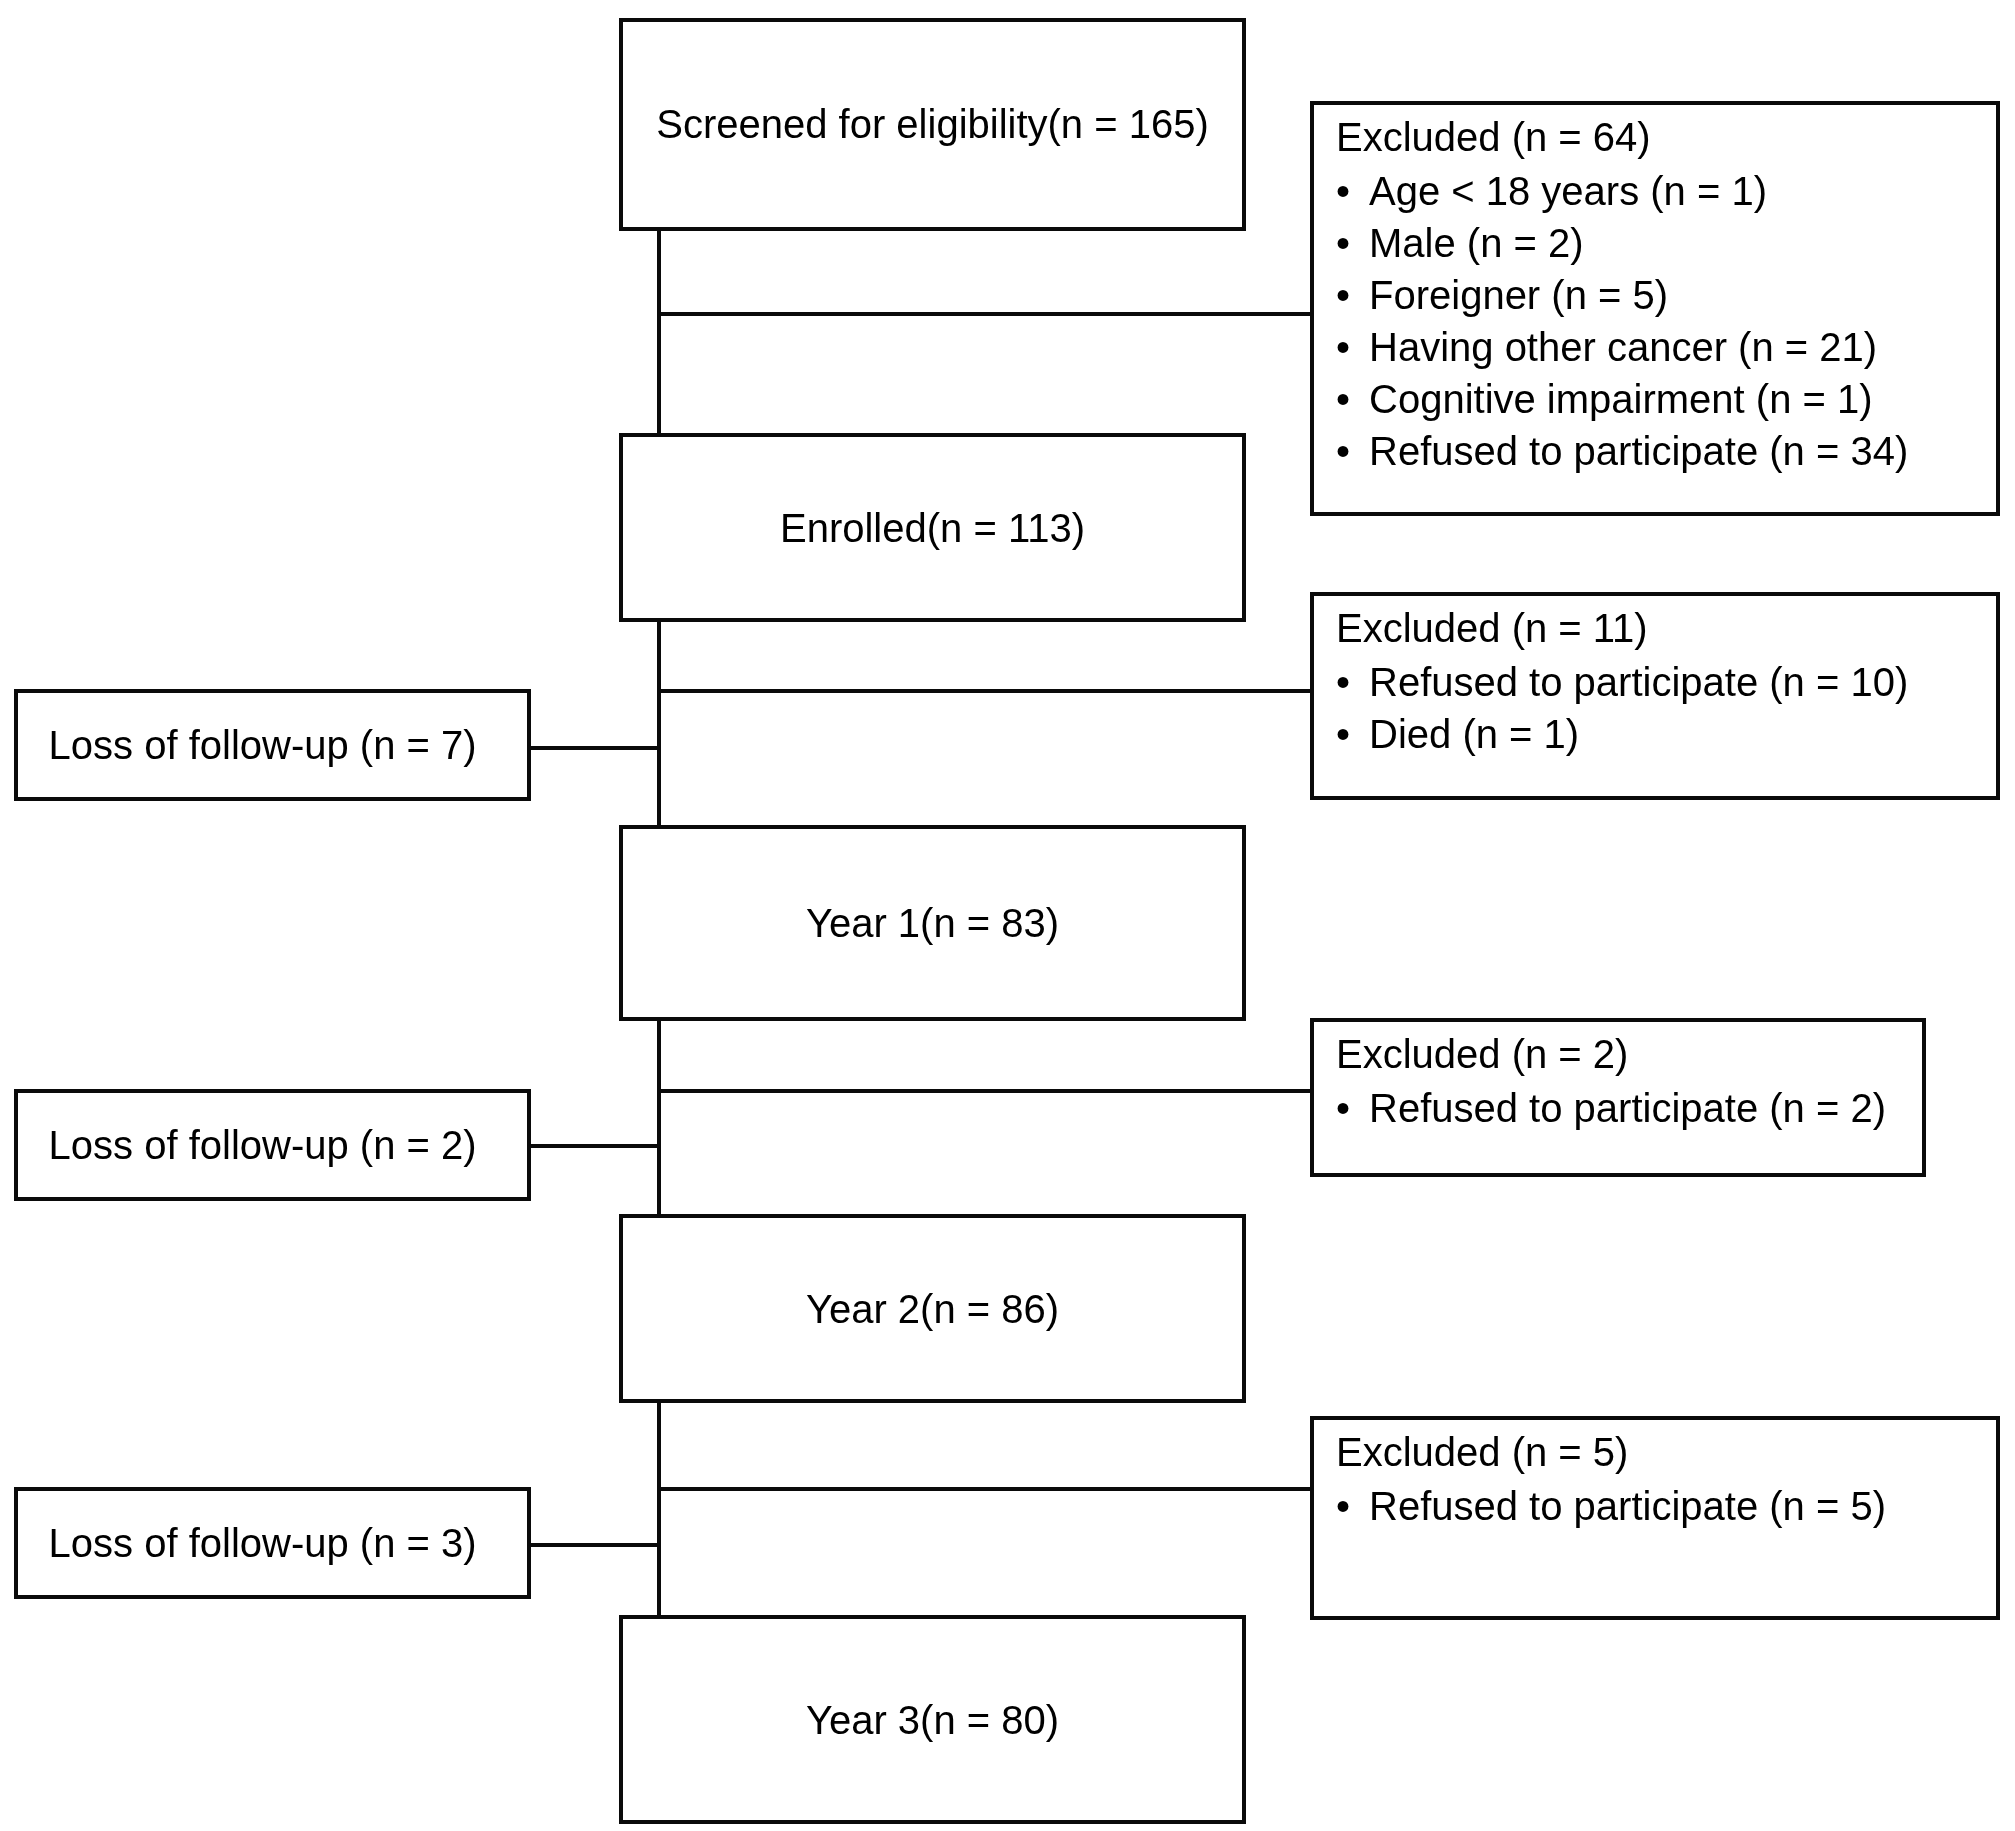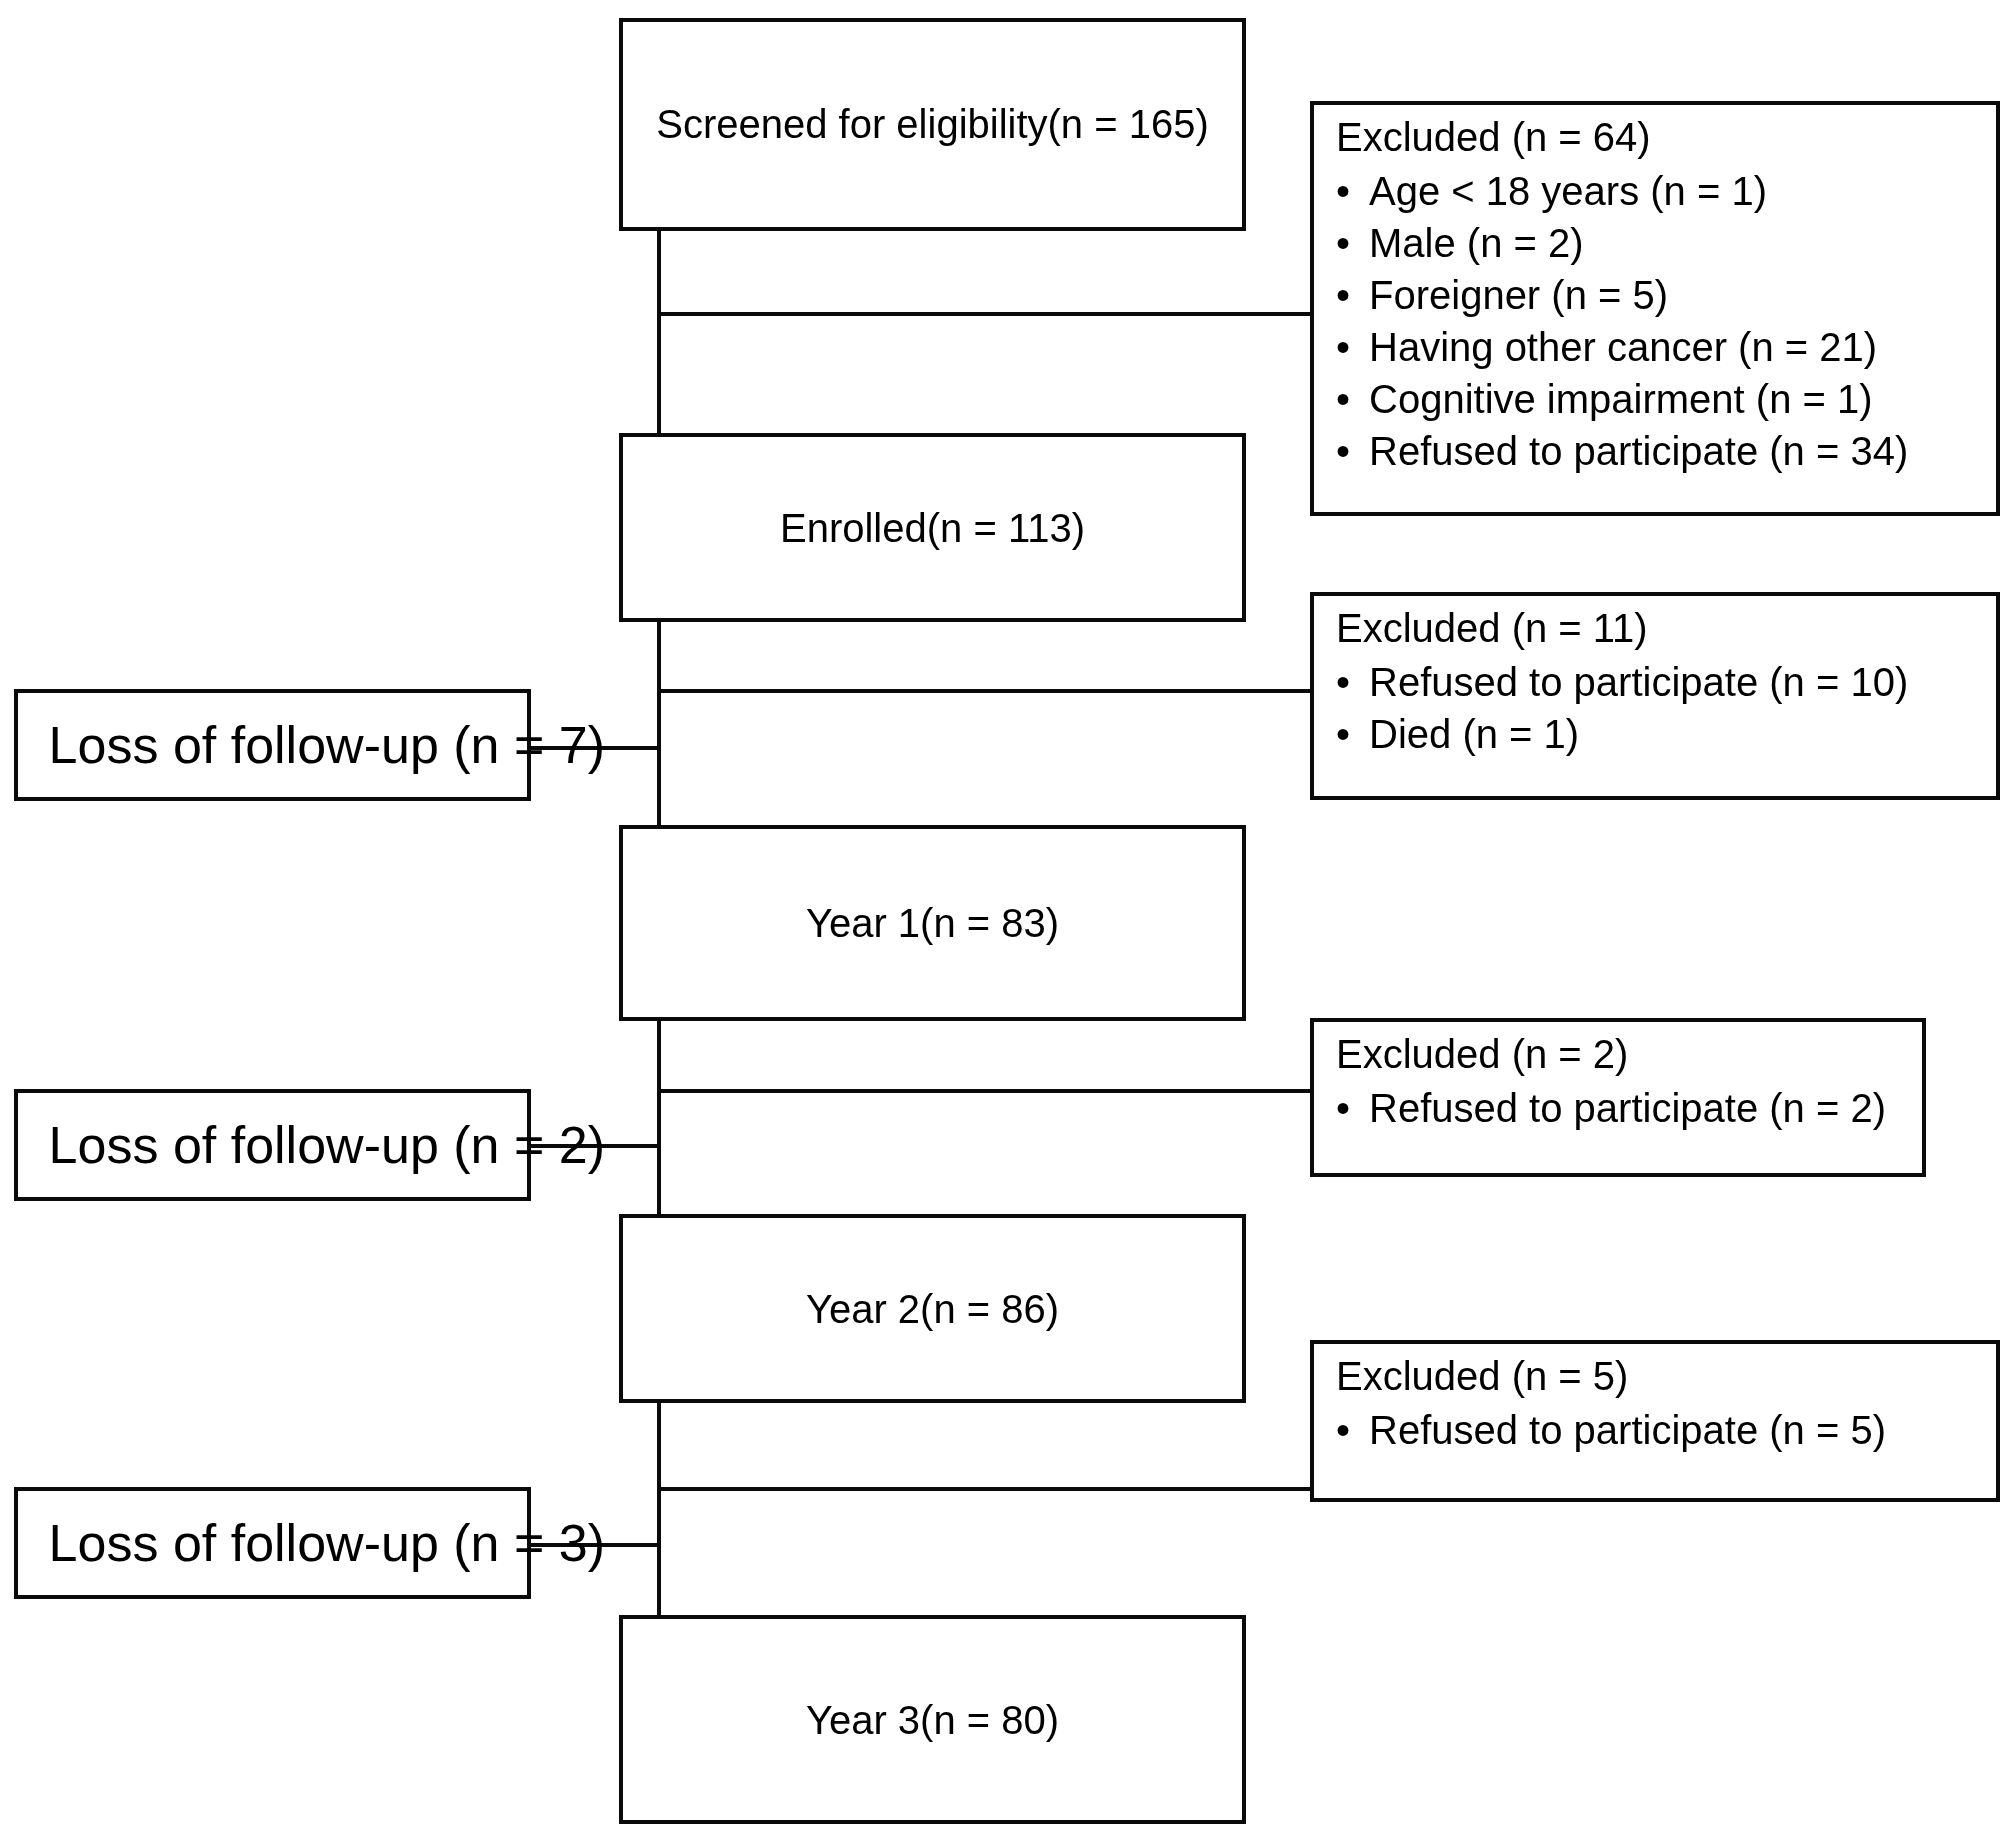--- a/index.html
+++ b/index.html
@@ -42,21 +42,21 @@
   }
 
   
   .side-box {
     display: flex;
     align-items: center;
     justify-content: flex-start;
     padding-left: 31px;
   }
   .side-line {
-    font-size: 52px;
+    font-size: 40px;
     line-height: 1.25;
     white-space: nowrap;
   }
 
   
   .excl-box {
     display: flex;
     flex-direction: column;
     justify-content: flex-start;
     padding: 5.5px 14px 5.5px 22px;
@@ -203,21 +203,21 @@
   <div class="box excl-box" style="left:1310px; top:1018px; width:616px; height:159px;">
     <div class="excl-title">Excluded (n = 2)</div>
     <ul class="excl-list">
       <li class="excl-item">
         <span class="bullet">•</span>
         <span>Refused to participate (n = 2)</span>
       </li>
     </ul>
   </div>
 
-  <div class="box excl-box" style="left:1310px; top:1340px; width:690px; height:162px;">
+  <div class="box excl-box" style="left:1310px; top:1416px; width:690px; height:204px;">
     <div class="excl-title">Excluded (n = 5)</div>
     <ul class="excl-list">
       <li class="excl-item">
         <span class="bullet">•</span>
         <span>Refused to participate (n = 5)</span>
       </li>
     </ul>
   </div>
 
   <div class="box side-box" style="left:13.6px; top:689px; width:517px; height:112px;">

